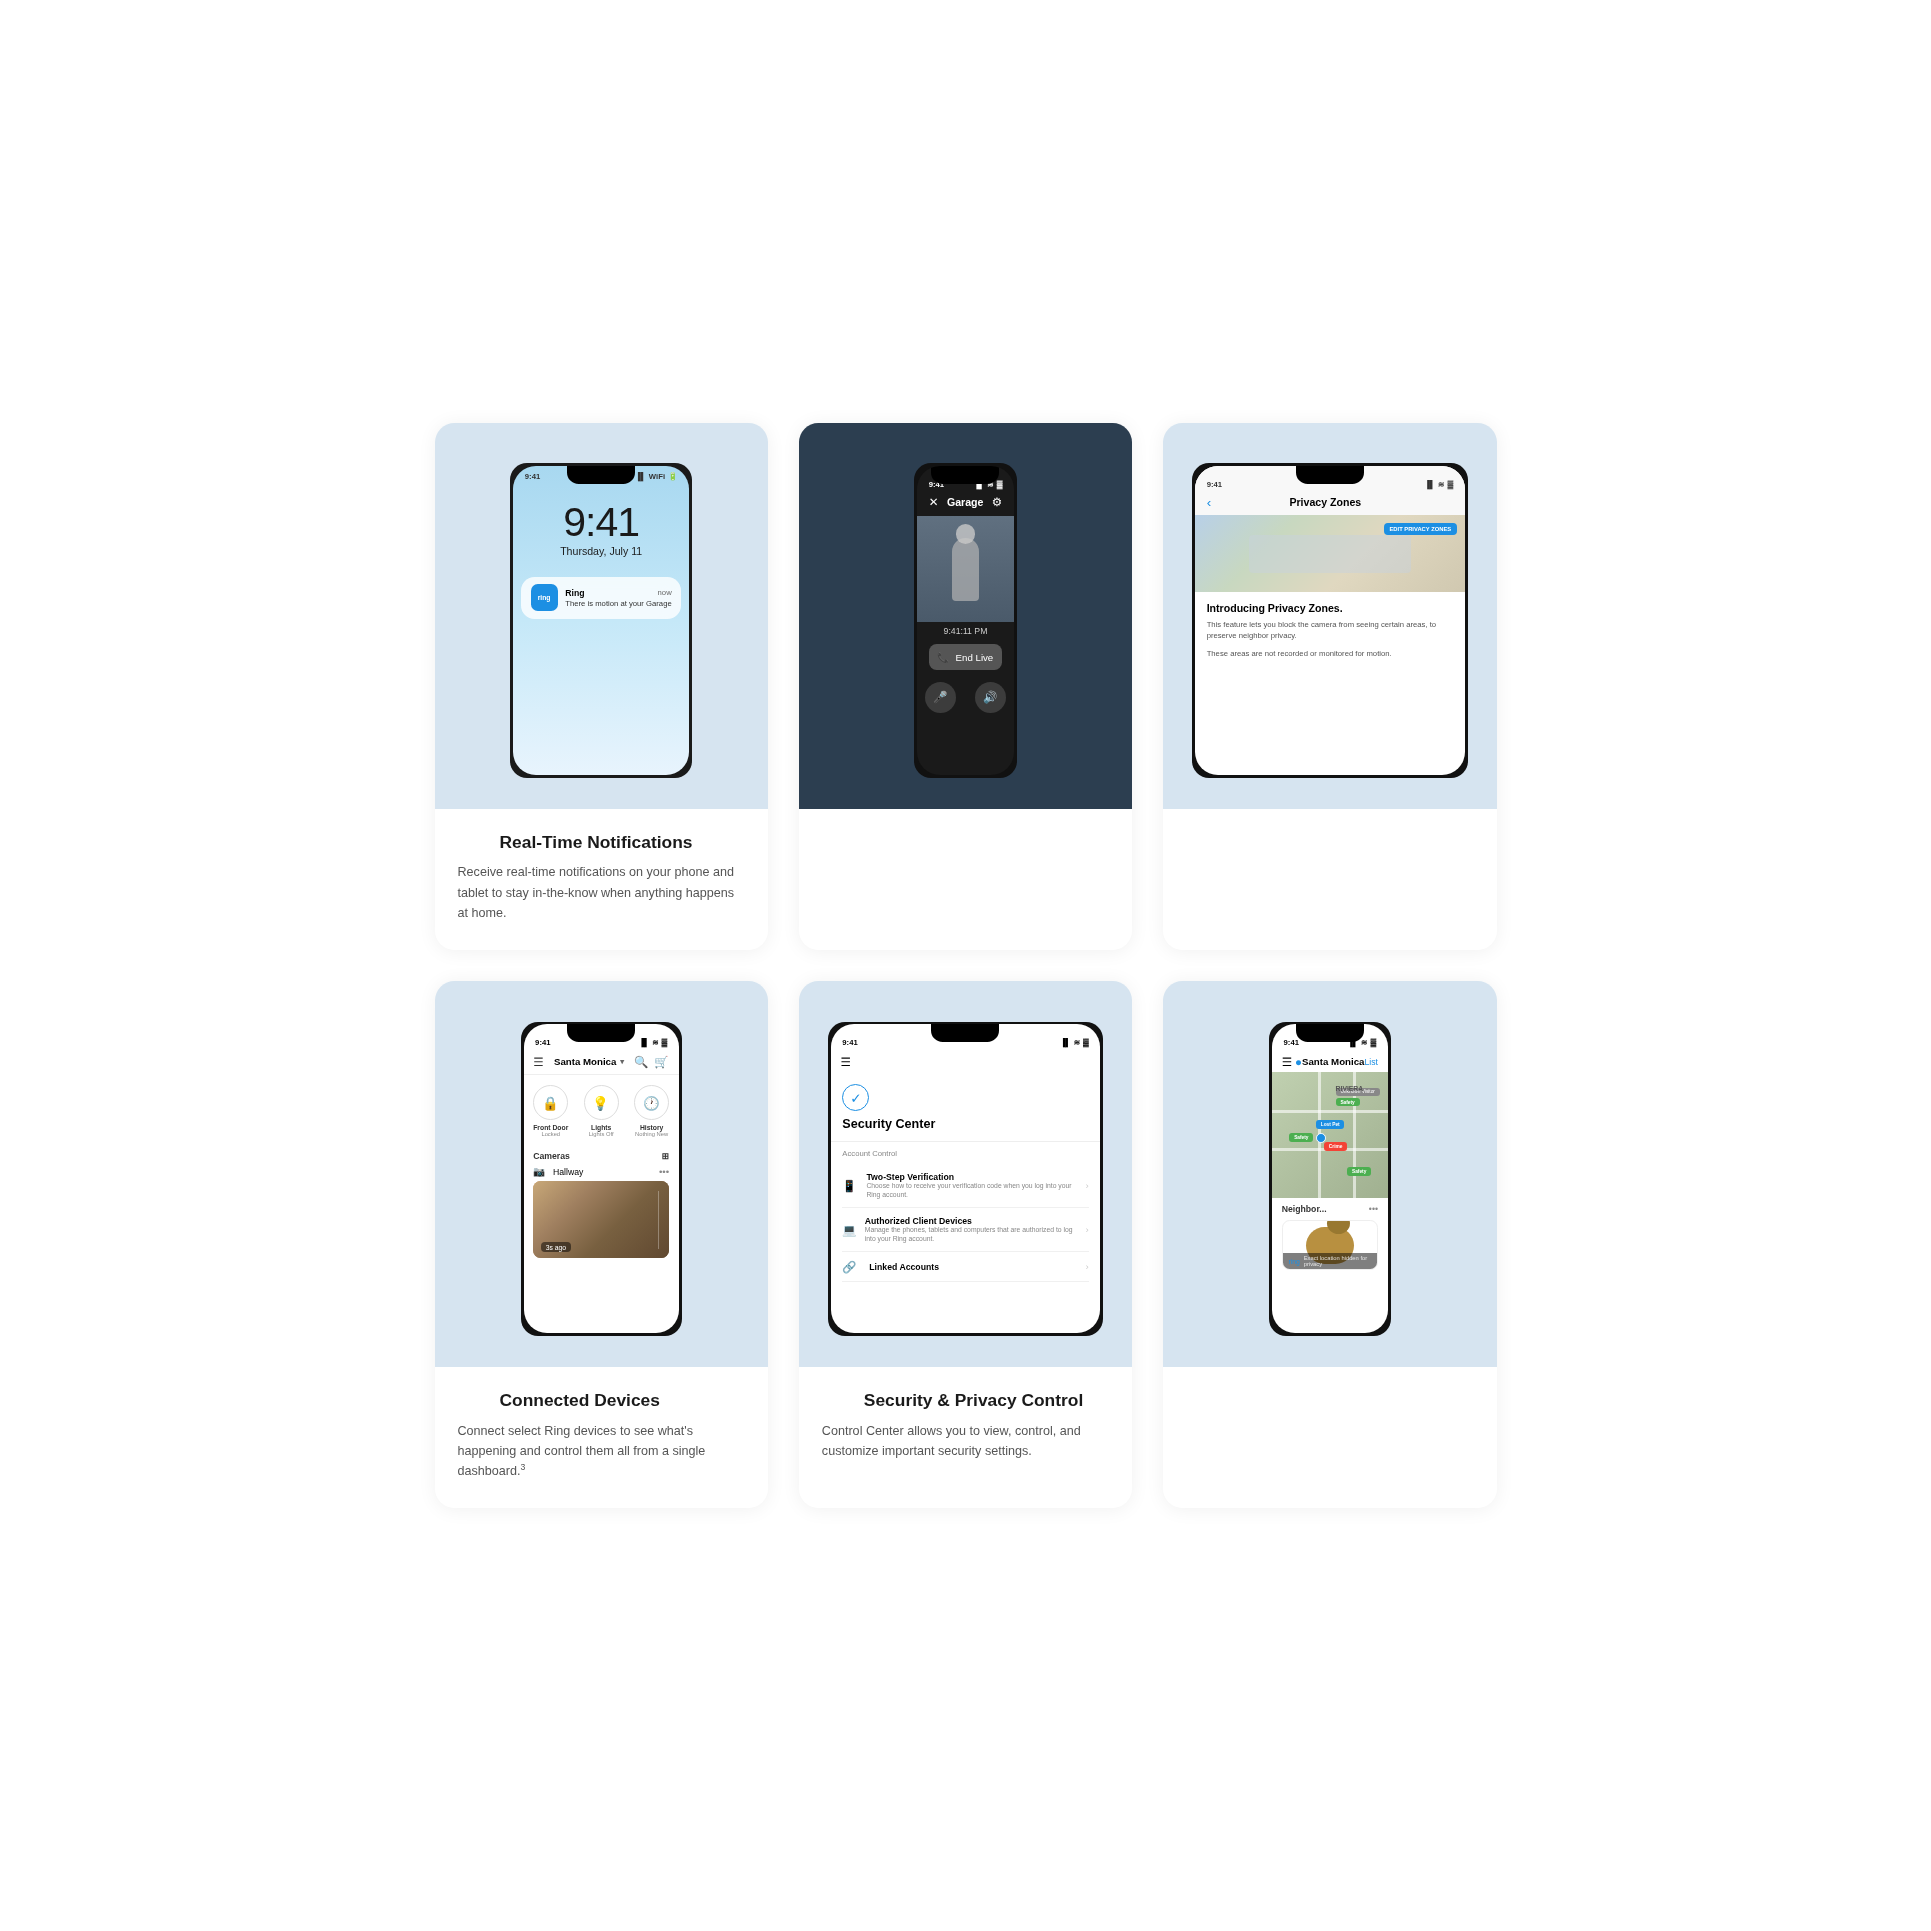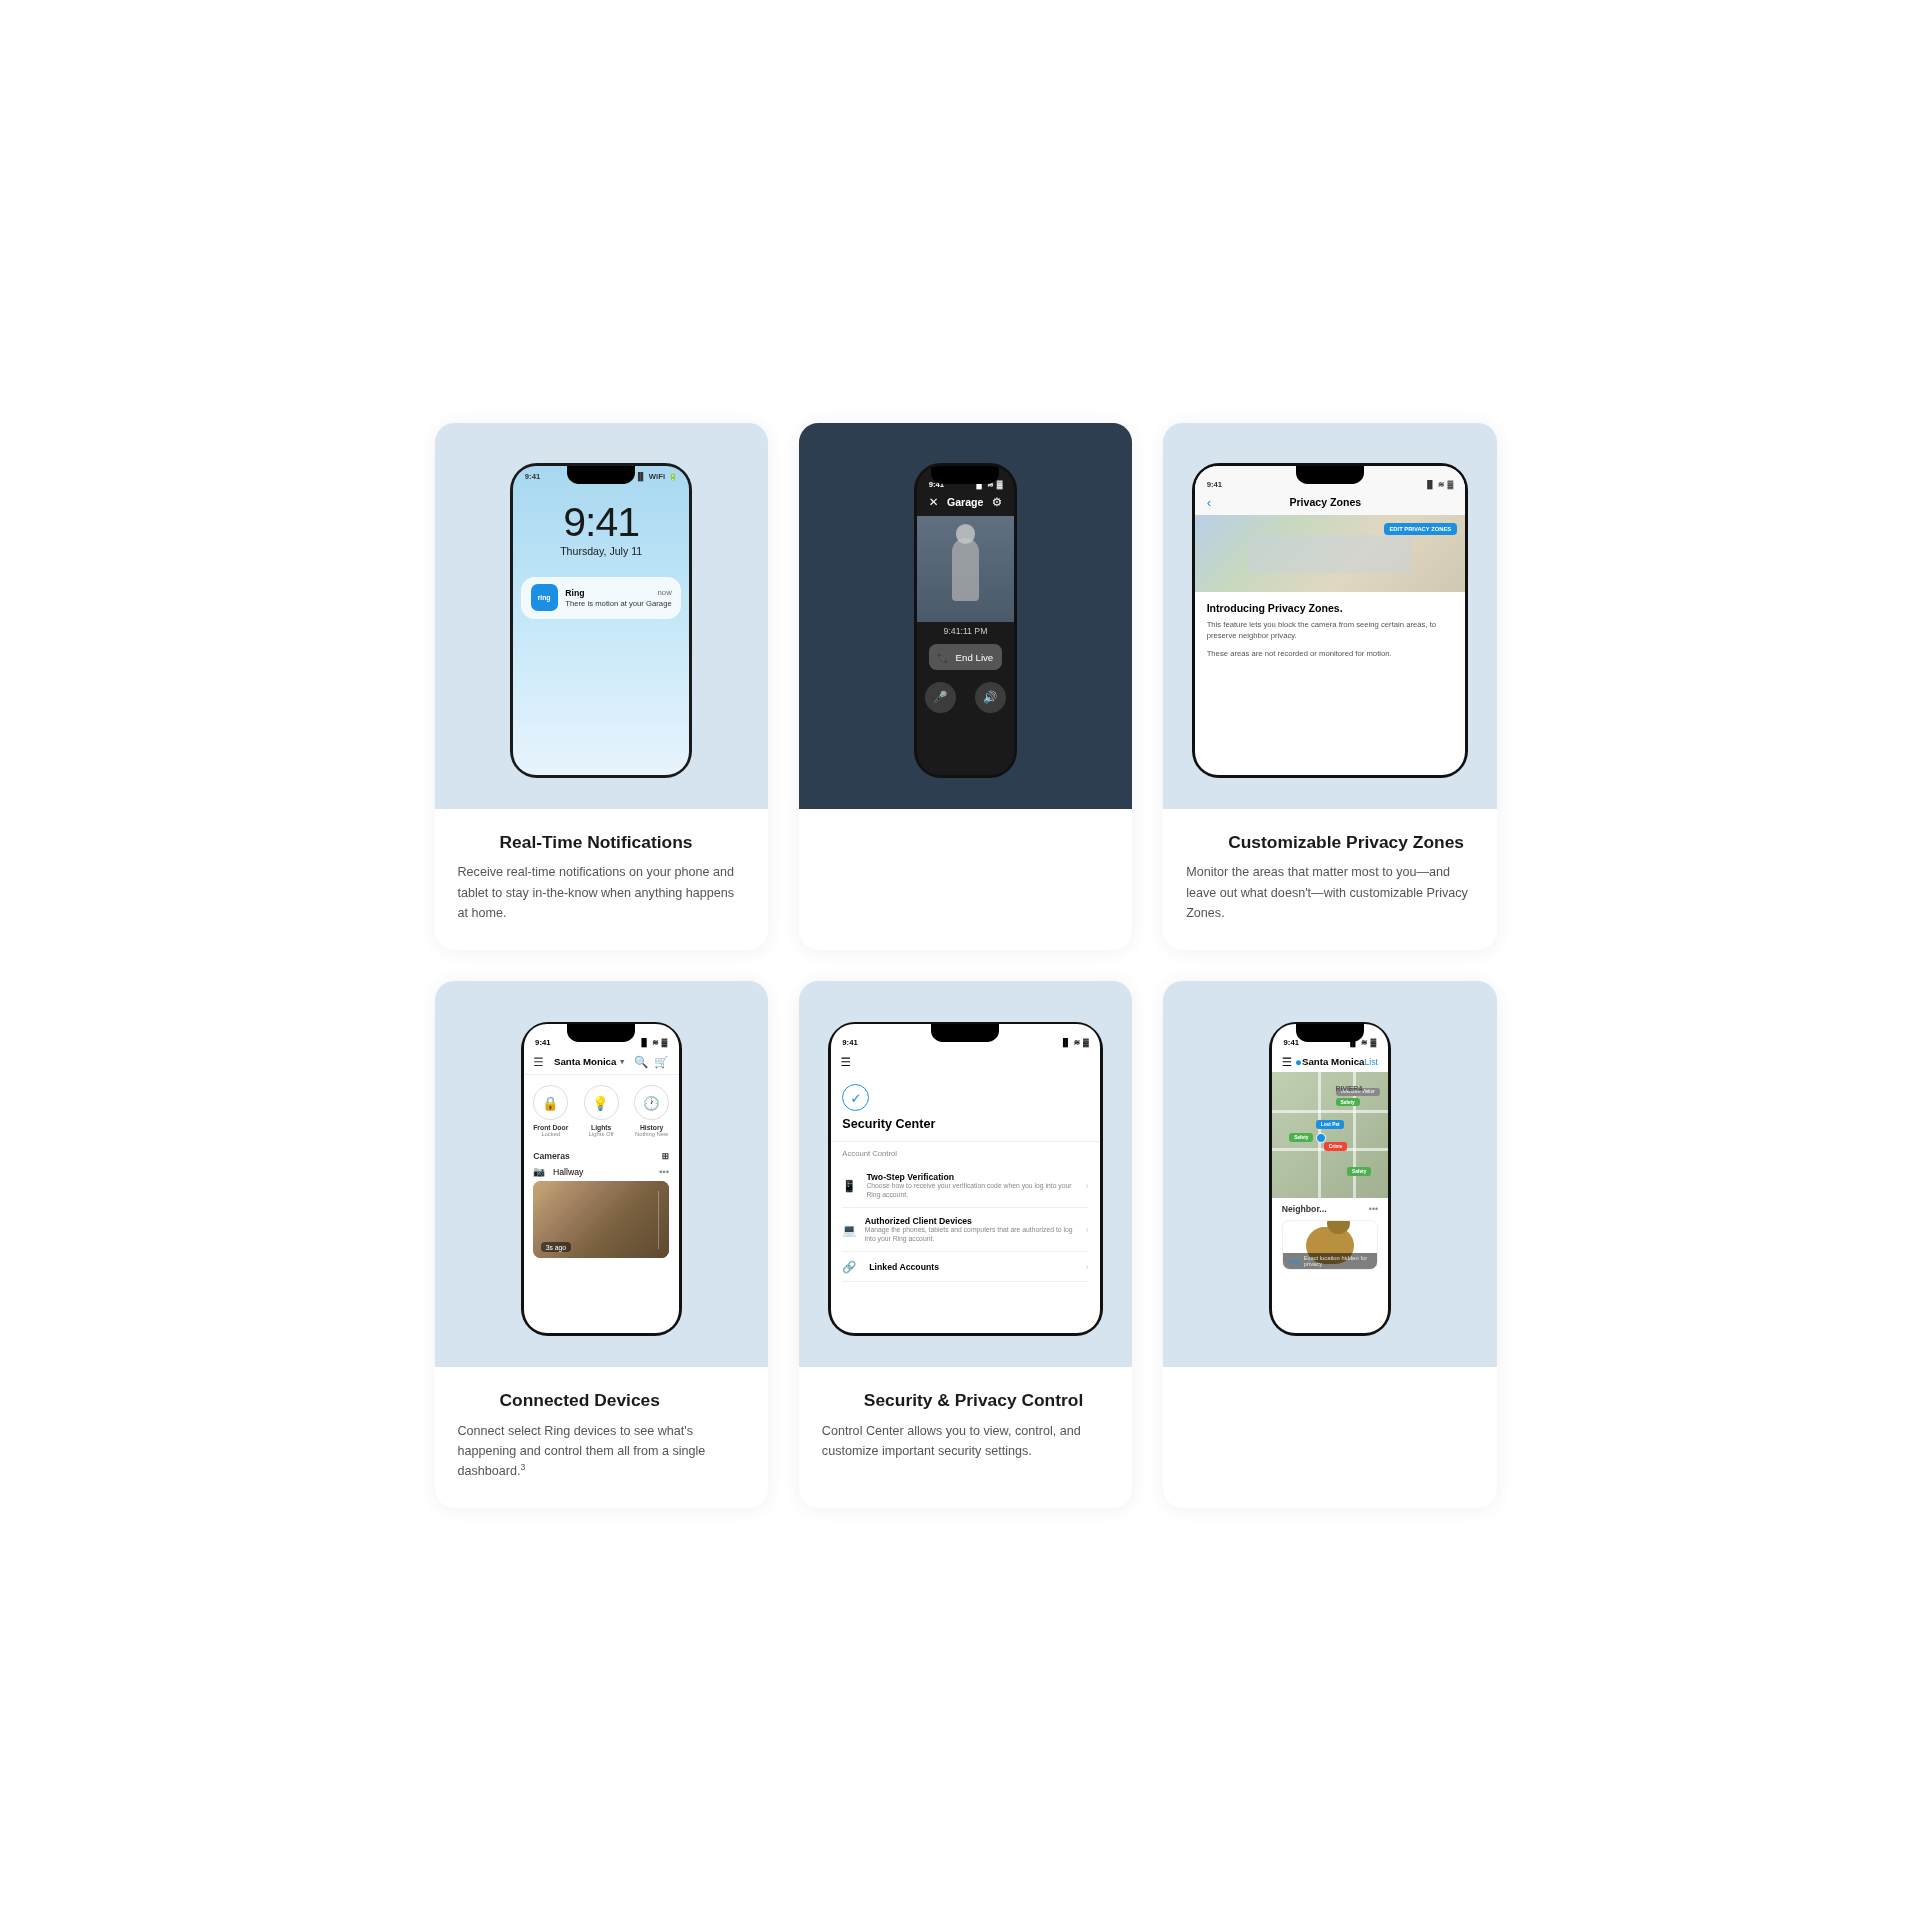--- a/index.html
+++ b/index.html
@@ -31,21 +31,21 @@
       justify-content: center;
       align-items: center;
       padding: 39px 29px 29px;
       min-height: 386px;
     }
     .phone-container.dark-bg {
       background: #2c3e50;
     }
     .phone-frame {
       background: #1a1a1a;
-      border-radius: 27px;
+      border-radius: 17px;
       padding: 2.9px;
       position: relative;
     }
     .phone-screen {
       border-radius: 23px;
       overflow: hidden;
       position: relative;
     }
     .phone-notch {
       position: absolute;
@@ -556,24 +556,20 @@
             </div>
             <div class="privacy-content">
               <div class="privacy-title">Introducing Privacy Zones.</div>
               <div class="privacy-body">This feature lets you block the camera from seeing certain areas, to preserve neighbor privacy.</div>
               <div class="privacy-body">These areas are not recorded or monitored for motion.</div>
             </div>
           </div>
         </div>
       </div>
     </div>
-    <div class="card-text">
-      <div class="card-title">Customizable Privacy Zones</div>
-      <div class="card-description">Monitor the areas that matter most to you—and leave out what doesn't—with customizable Privacy Zones.</div>
-    </div>
   </div>
 
   <div class="feature-card">
     <div class="phone-container">
       <div class="phone-frame" style="background:#111;">
         <div class="phone-screen">
           <div class="phone-notch"></div>
           <div class="dashboard-screen">
             <div class="status-bar phone-light" style="padding-top:13.5px;">
               <span class="time">9:41</span>

